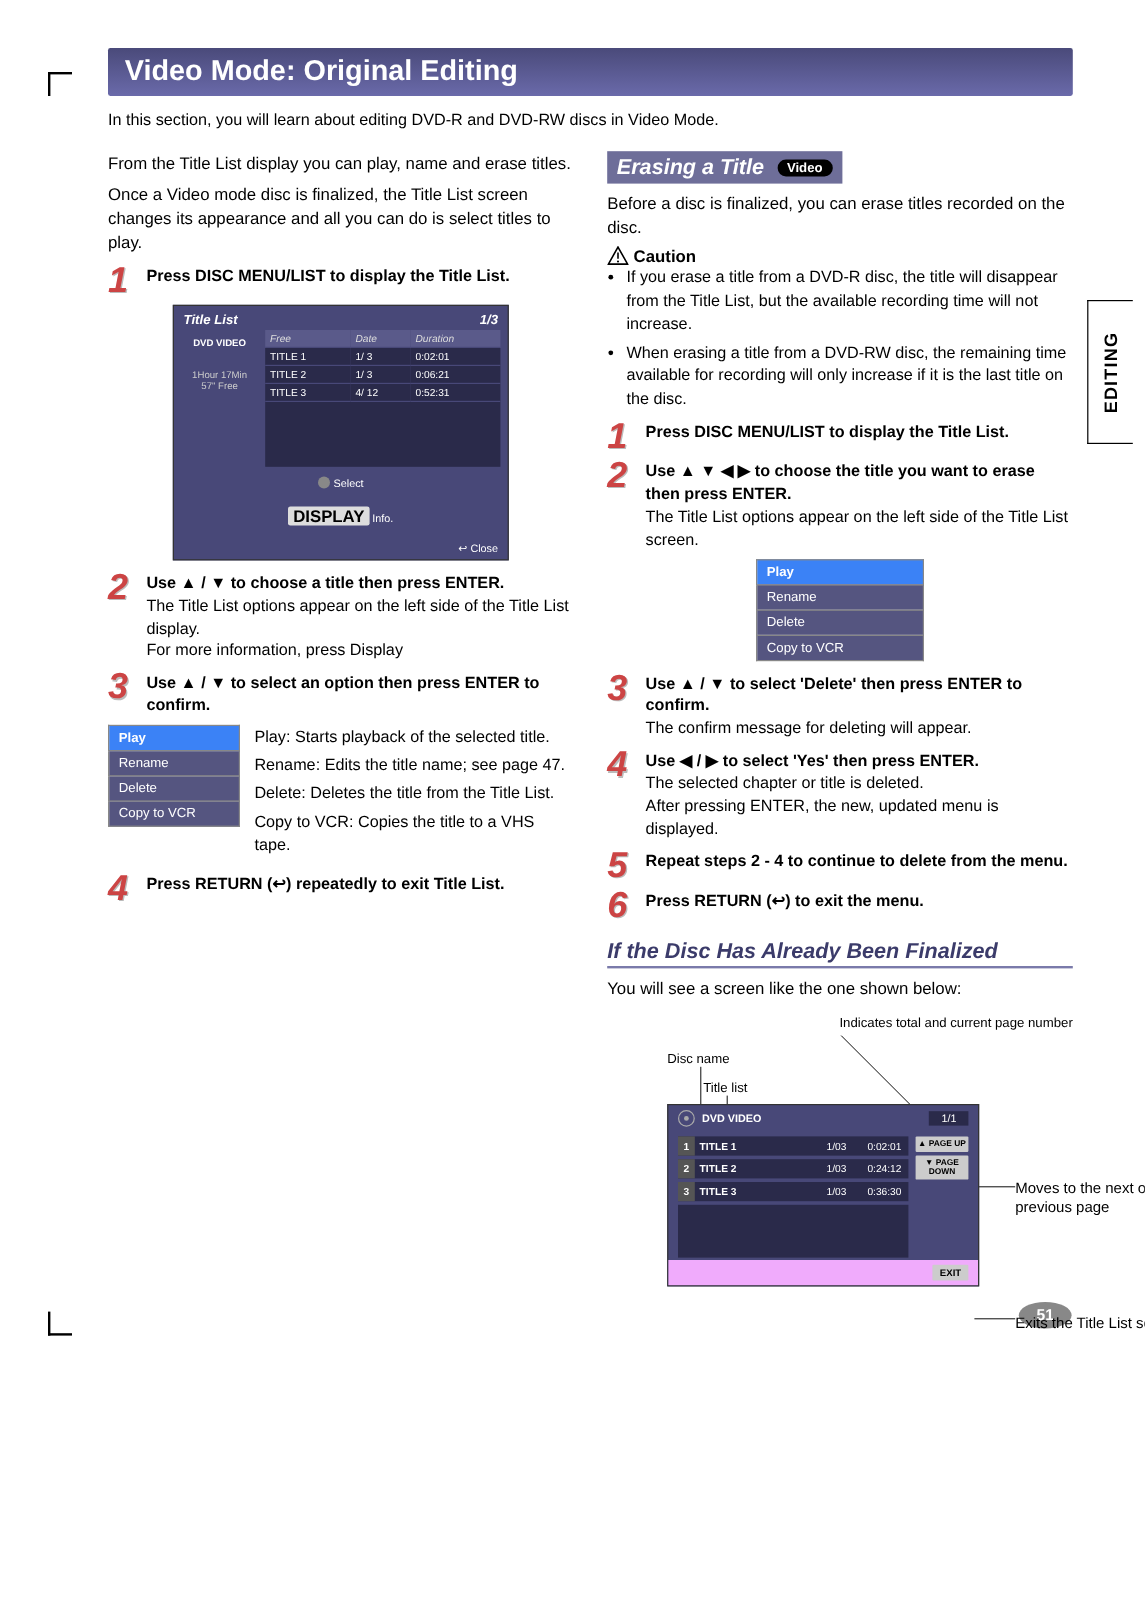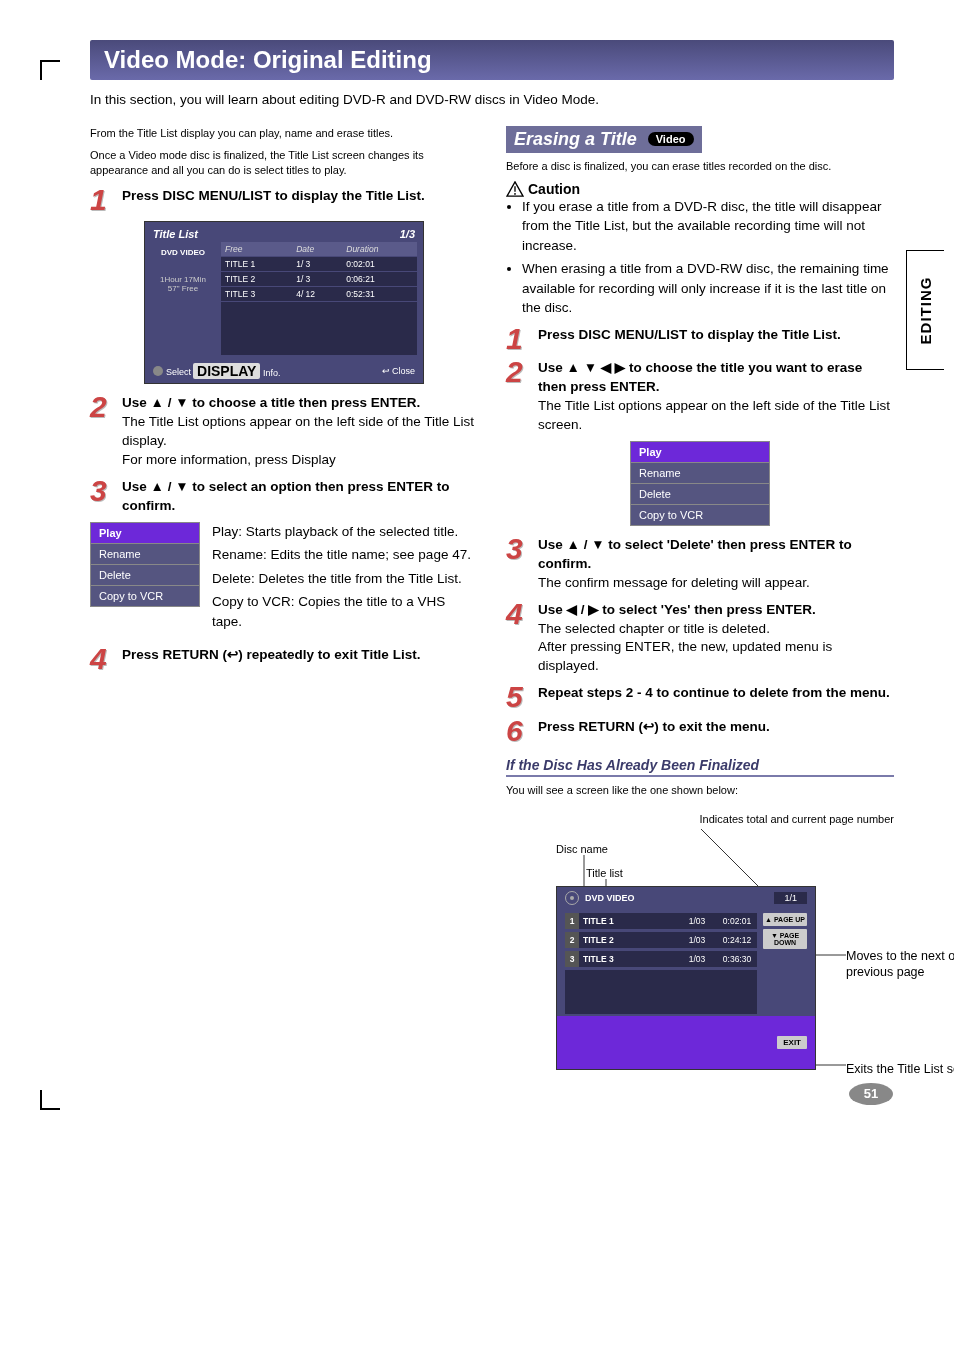--- a/index.html
+++ b/index.html
@@ -11,23 +11,23 @@
   .side-tab span { transform: rotate(-90deg); font-weight: bold; font-size: 15px; letter-spacing: 1px; white-space: nowrap; }
 
   .section-bar { background: linear-gradient(to bottom, #4a4a7a, #6a6aaa); color: #fff; font-size: 24px; font-weight: bold; padding: 6px 14px; border-radius: 2px; margin-bottom: 10px; }
   .intro { font-size: 13.5px; line-height: 1.45; margin-bottom: 16px; }
 
   .cols { display: flex; gap: 28px; }
   .col { flex: 1; min-width: 0; }
 
   .subhead { background: #6e6e99; color: #fff; font-size: 18px; font-weight: bold; font-style: italic; padding: 3px 8px; display: inline-block; margin-bottom: 6px; }
   .subhead .pill, .subsubhead .pill { background: #000; color: #fff; border-radius: 10px; font-size: 11px; font-style: normal; font-weight: bold; padding: 1px 8px; margin-left: 6px; vertical-align: 2px; }
-  .subsubhead { color: #3b3b6a; font-size: 14px; font-weight: bold; font-style: italic; border-bottom: 2px solid #7a7aaa; padding-bottom: 2px; margin: 14px 0 6px; }
-
-  .body-text { font-size: 11px; line-height: 1.45; margin-bottom: 6px; }
+  .subsubhead { color: #3b3b6a; font-size: 18px; font-weight: bold; font-style: italic; border-bottom: 2px solid #7a7aaa; padding-bottom: 2px; margin: 14px 0 6px; }
+
+  .body-text { font-size: 14px; line-height: 1.45; margin-bottom: 6px; }
 
   .step { display: flex; gap: 6px; margin: 8px 0 4px; }
   .bignum { font-size: 30px; font-weight: 900; font-style: italic; color: #c44; line-height: 0.85; width: 26px; flex: none; text-shadow: 1px 1px 0 #bbb; }
   .step-body { flex: 1; font-size: 13.5px; line-height: 1.4; }
   .step-body .lead { font-weight: bold; }
 
   .caution-head { font-weight: bold; font-size: 14px; display: flex; align-items: center; gap: 4px; }
   .caution-head svg { width: 18px; height: 16px; }
   ul.cautions { list-style: disc; padding-left: 16px; font-size: 13.5px; line-height: 1.45; }
   ul.cautions li { margin-bottom: 4px; }
@@ -36,34 +36,34 @@
   .screenshot1 { width: 280px; margin: 8px auto 10px; background: #484878; color: #fff; font-size: 9px; border: 1px solid #333; }
   .ss1-head { padding: 6px 8px 2px; font-style: italic; font-weight: bold; font-size: 11px; display:flex; justify-content:space-between;}
   .ss1-bodywrap { display: flex; padding: 0 6px 4px; gap: 6px; }
   .ss1-side { width: 64px; color: #ccc; font-size: 8px; text-align: center; }
   .ss1-side .dv { font-weight: bold; margin: 6px 0 18px; color:#fff;}
   .ss1-table { flex: 1; }
   .ss1-table table { width: 100%; border-collapse: collapse; font-size: 8.5px; }
   .ss1-table th { background: #5a5a8a; color: #ddd; font-style: italic; font-weight: normal; padding: 2px 4px; text-align: left; }
   .ss1-table td { background: #2a2a4a; padding: 2px 4px; border-top: 1px solid #484878; }
   .ss1-table .blankrow td { height: 54px; background: #2a2a4a; }
-  .ss1-foot { display: flex; gap: 2px; padding: 4px 8px; font-size: 9px; align-items:center;}
+  .ss1-foot { display: flex; gap: 14px; padding: 4px 8px; font-size: 9px; align-items:center;flex-direction:column;}
   .ss1-dot { width:10px; height:10px; border-radius:50%; background:#888; display:inline-block; vertical-align:-1px; margin-right:3px;}
   .ss1-badge { background:#ddd; color:#000; font-weight:bold; padding:0 4px; border-radius:2px; font-size:14px;}
 
   
   .opt-wrap { display: flex; gap: 12px; margin-top: 6px; }
   .opt-menu { width: 110px; }
   .opt-desc { flex: 1; font-size: 13.5px; line-height: 1.45; }
   .opt-desc p { margin-bottom: 4px; }
   .opt-desc b { font-weight: normal; }
 
   .mini-menu { width: 110px; border-collapse: collapse; font-size: 11px; }
   .mini-menu td { padding: 4px 8px; border: 1px solid #888; color: #fff; background: #555580; }
-  .mini-menu tr.sel td { background: #6d28d9; font-weight: bold; }
+  .mini-menu tr.sel td { background: #3b82f6; font-weight: bold; }
 
   .mini-menu2 { margin: 6px auto 10px; }
 
   
   .finalized-wrap { position: relative; margin-top: 14px; }
   .fw-labels { font-size: 11px; line-height: 1.2; }
   .fw-label-top { text-align: right; margin-bottom: 4px; }
   .fw-label-disc { position: absolute; left: 50px; top: 30px; font-size:11px;}
   .fw-label-tl { position: absolute; left: 80px; top: 54px; font-size:11px;}
   .fw-arrow-line { stroke:#000; stroke-width:0.8; fill:none; }
@@ -78,21 +78,21 @@
   .ss2-list { padding: 4px 8px 2px; display:flex; gap:6px;}
   .ss2-rows { flex:1; }
   .ss2-row { display:flex; background:#2a2a4a; margin-bottom:3px; font-size:8.5px;}
   .ss2-row span { padding:3px 4px; }
   .ss2-row .n { background:#555; width:14px; text-align:center; font-weight:bold;}
   .ss2-row .t { flex:1; font-weight:bold;}
   .ss2-row .d, .ss2-row .du { width:40px; text-align:center;}
   .ss2-blank { height:44px; background:#2a2a4a; }
   .ss2-side { width:44px; display:flex; flex-direction:column; gap:3px;}
   .ss2-btn { background:#ccc; color:#000; font-size:7px; font-weight:bold; text-align:center; padding:3px 2px; line-height:1; border-radius:1px;}
-  .ss2-foot { padding:20px 8px; background:#6d28d9;}
+  .ss2-foot { padding:4px 8px; background:#f0abfc;}
   .ss2-foot .exitwrap { display:flex; justify-content:flex-end;}
   .ss2-exit { background:#ccc; color:#000; font-size:8px; font-weight:bold; padding:2px 6px; border-radius:1px;}
 
   .callout { font-size: 12.5px; line-height: 1.3; position:absolute; }
   .callout-pages { left: 340px; top: 135px; width: 140px;}
   .callout-exit  { left: 340px; top: 248px; width: 160px;}
 
   .page-number-badge { float: right; margin-top: 12px; }
   .page-number-badge svg { width: 46px; height: 24px; }
 </style>

